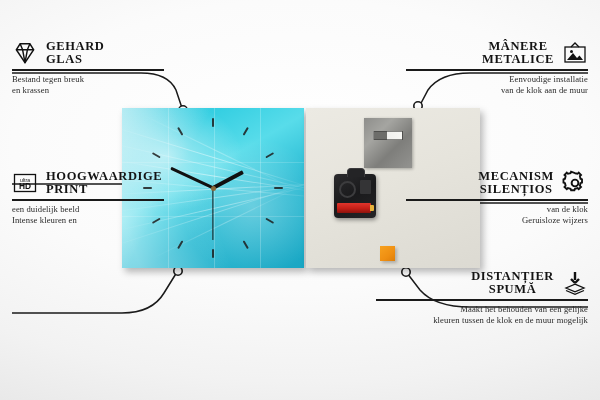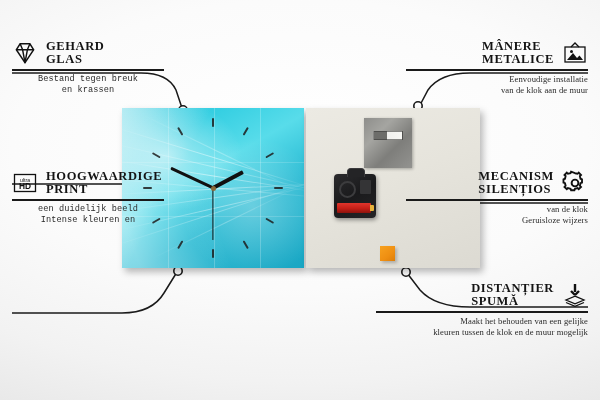--- a/index.html
+++ b/index.html
@@ -72,23 +72,23 @@
   .callout{position:absolute;}
   .co-title{display:flex;align-items:center;gap:8px;}
   .co-title .txt{font-size:12.5px;letter-spacing:.6px;color:#141414;line-height:13px;font-weight:700;}
   .co-title .txt span{display:block;}
   .rule{height:1.6px;background:#1a1a1a;margin-top:3px;}
   .co-sub{font-size:8.6px;line-height:11px;color:#2a2a2a;margin-top:3px;letter-spacing:.1px;}
   .ico{width:26px;height:26px;flex:0 0 26px;}
   .ico svg{display:block;width:26px;height:26px;}
 
   .left .co-title{justify-content:flex-start;}
-  .left .co-sub{text-align:center;font-family:Liberation Mono, monospace;}
+  .left .co-sub{text-align:left;}
   .right .co-title{justify-content:flex-end;}
-  .right .txt{text-align:left;}
+  .right .txt{text-align:center;}
   .right .co-sub{text-align:right;}
 
   svg.lines{position:absolute;left:0;top:0;width:600px;height:400px;pointer-events:none;}
 </style>
 </head>
 <body>
 
 <div class="stage">
 
   <svg class="lines" viewBox="0 0 600 400">
@@ -246,21 +246,21 @@
         </svg>
       </span>
     </div>
     <div class="rule"></div>
     <div class="co-sub">
       <div>van de klok</div>
       <div>Geruisloze wijzers</div>
     </div>
   </div>
 
-  <div class="callout right" style="right:12px;top:282px;width:212px;">
+  <div class="callout right" style="right:12px;top:270px;width:212px;">
     <div class="co-title">
       <span class="txt">
         <span>DISTANȚIER</span>
         <span>SPUMĂ</span>
       </span>
       <span class="ico">
         <svg viewBox="0 0 26 26" fill="none" stroke="#111" stroke-width="1.3">
           <path d="M13 2 v8 M13 13 l-4 -4 M13 13 l4 -4" stroke-width="2.4"></path>
           <path d="M13 14.2 L22 18 L13 21.8 L4 18 Z"></path>
           <path d="M4 20.5 L13 24.3 L22 20.5"></path>

